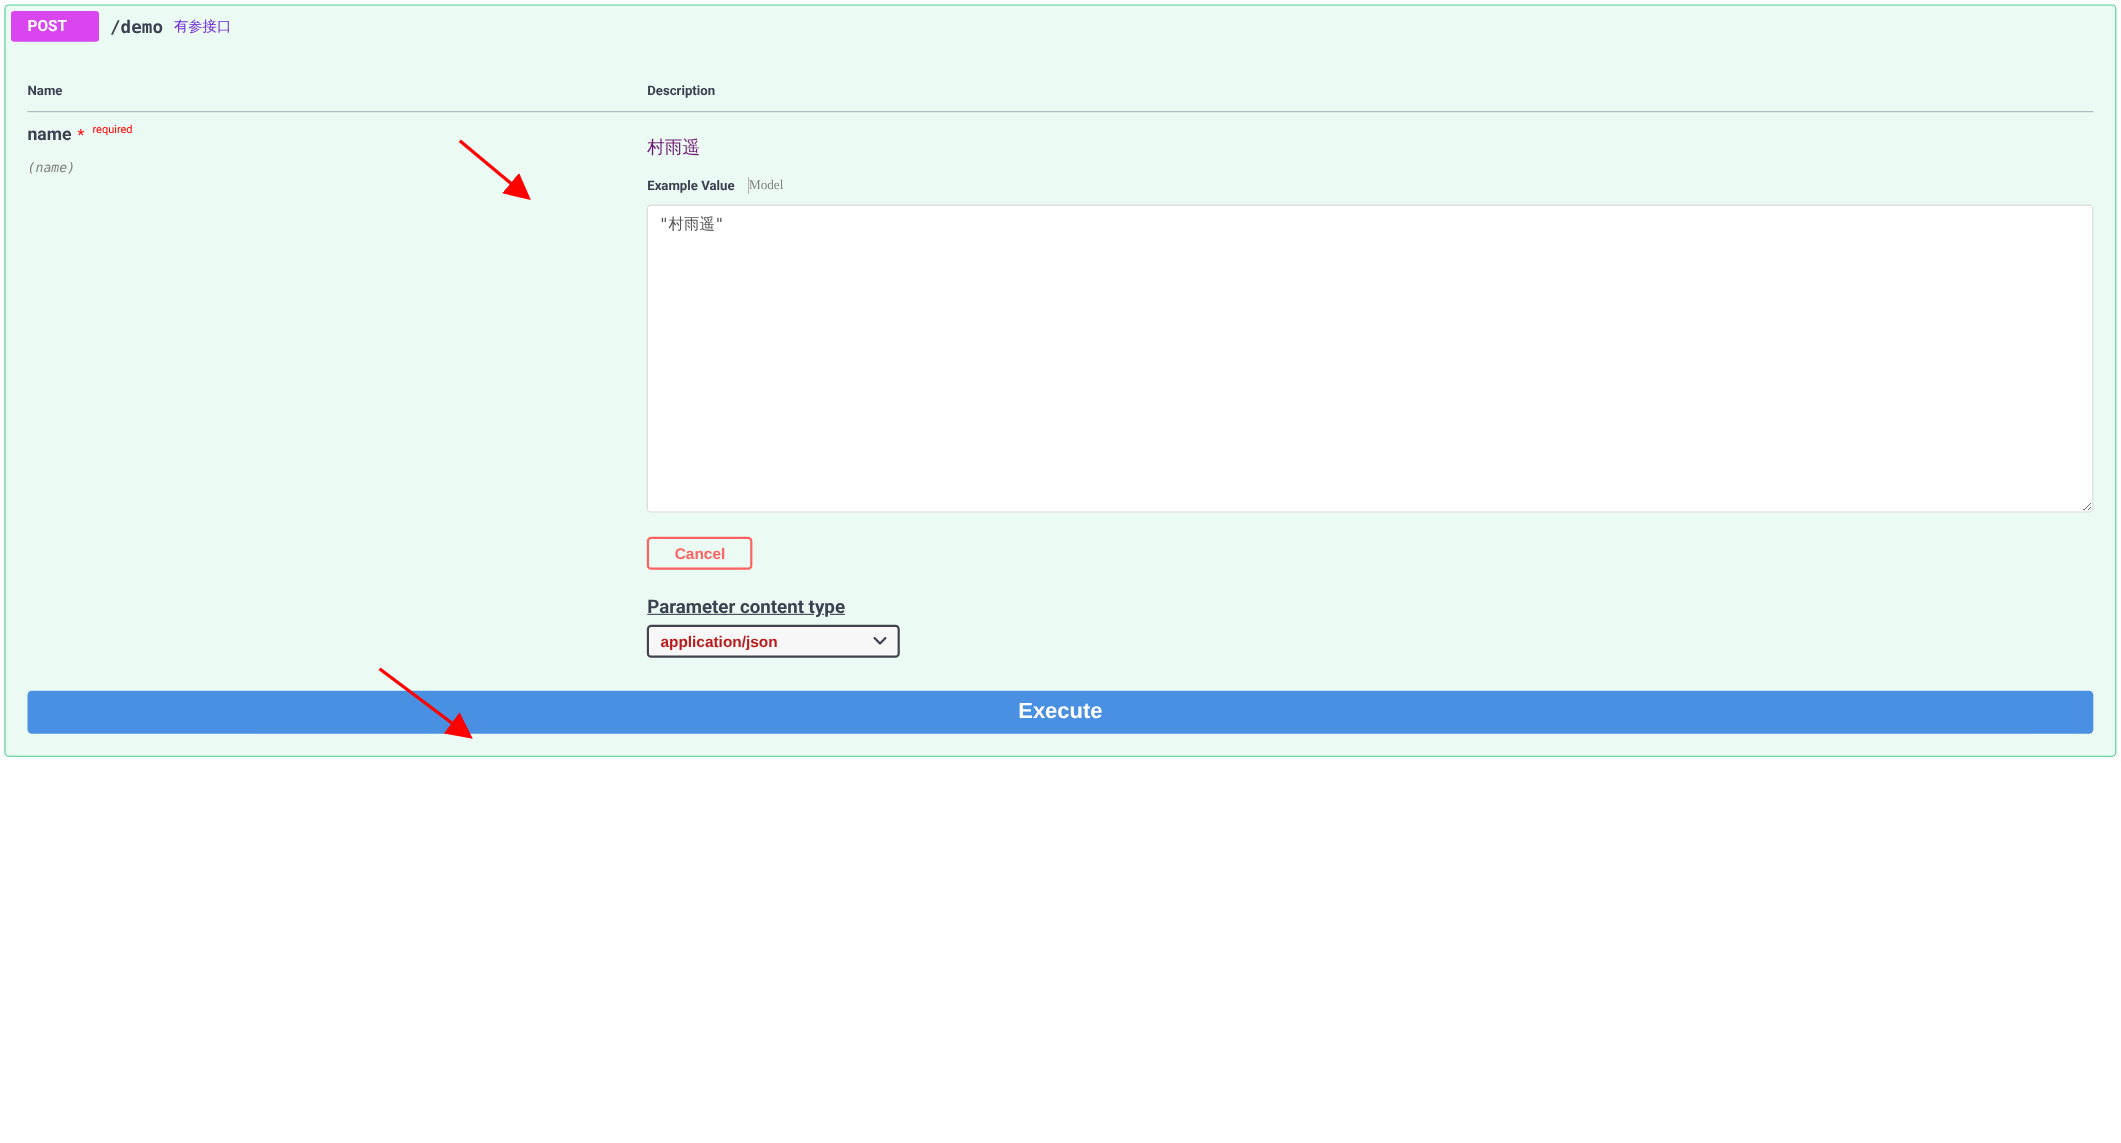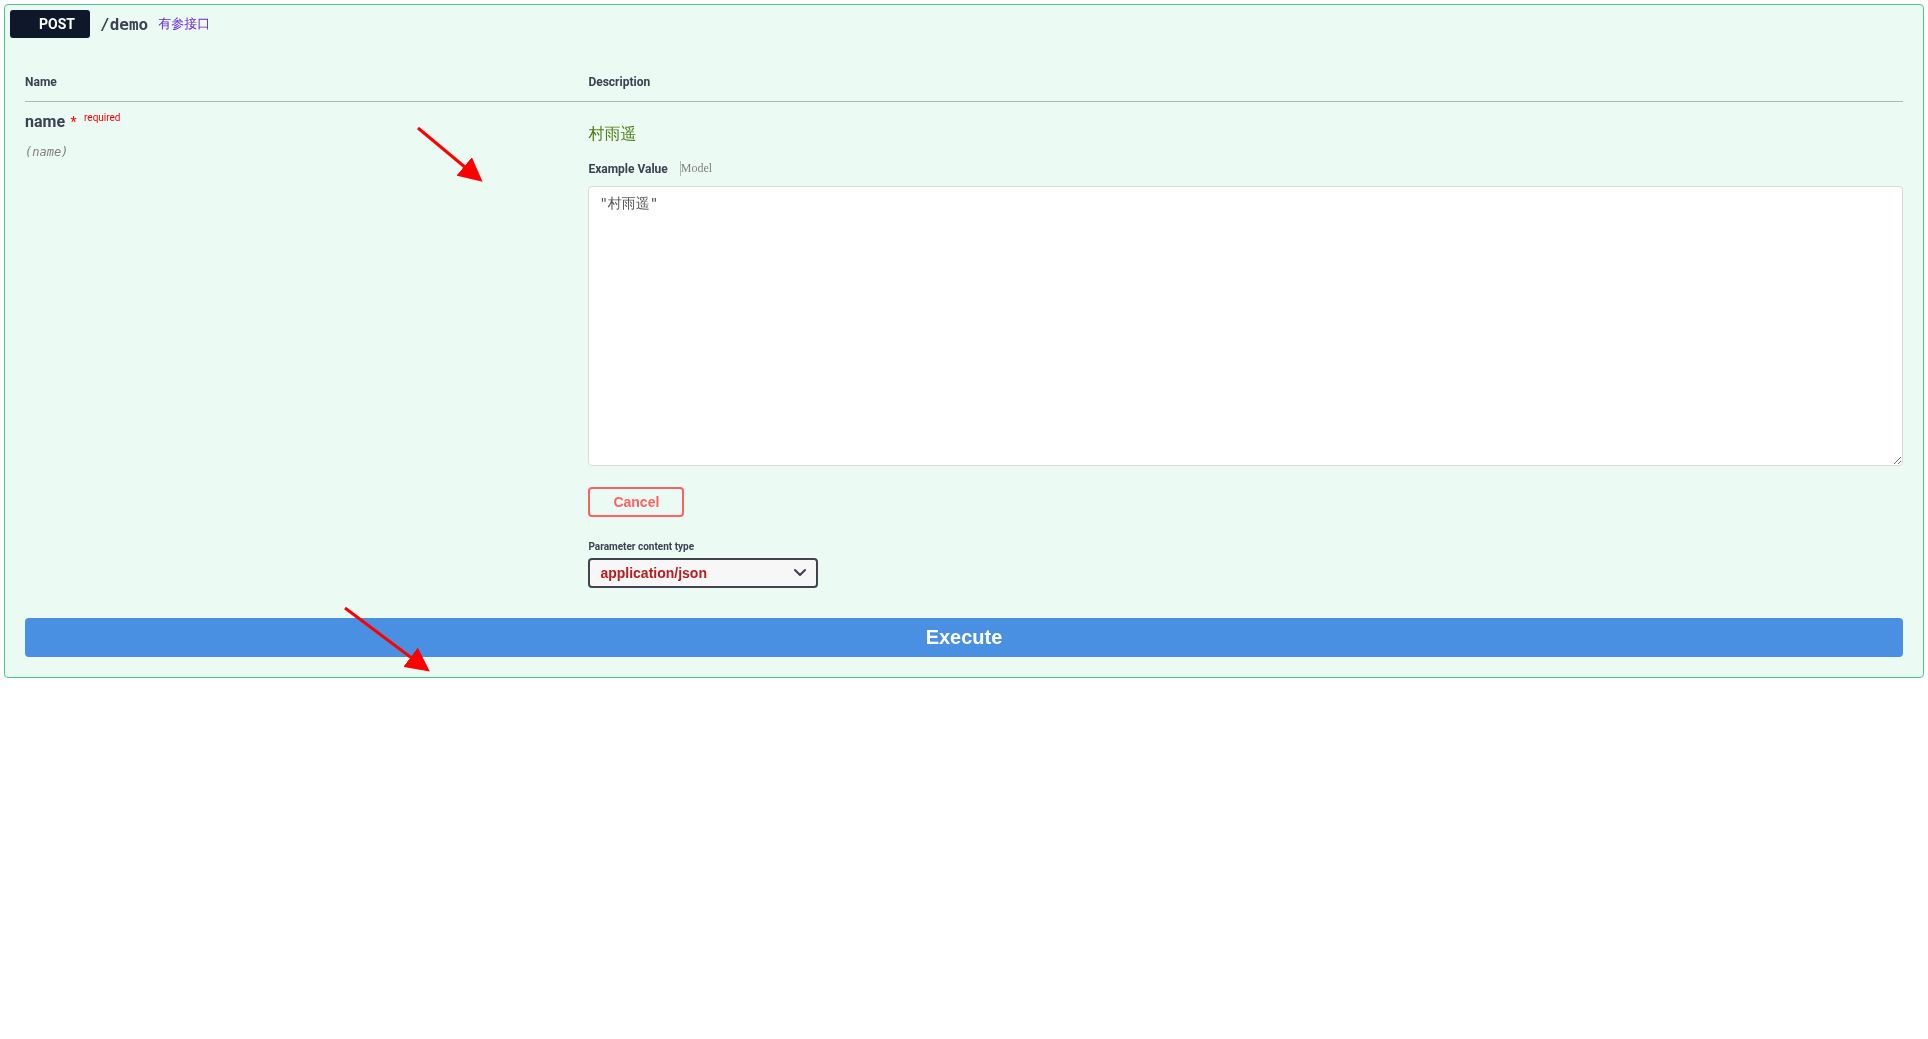--- a/index.html
+++ b/index.html
@@ -14,27 +14,27 @@
     border: 1px solid #49cc90;
     border-radius: 4px;
     background: rgba(73,204,144,0.1);
   }
   .opblock-summary {
     display: flex;
     align-items: center;
     padding: 5px;
   }
   .opblock-summary-method {
-    background: #0f172a;
+    background: #d946ef;
     color: #fff;
     font-weight: 700;
     font-size: 14px;
     min-width: 80px;
     padding: 6px 15px;
-    text-align: right;
+    text-align: left;
     border-radius: 3px;
     margin-right: 10px;
   }
   .opblock-summary-path {
     font-family: Menlo, Monaco, Consolas, monospace;
     font-weight: 600;
     font-size: 16px;
     color: #3b4151;
     margin-right: 10px;
   }
@@ -102,21 +102,21 @@
   }
   .parameter-in {
     font-size: 12px;
     font-style: italic;
     font-family: Menlo, Monaco, Consolas, monospace;
     color: #808080;
     margin-top: 14px;
   }
   .parameter-description {
     font-size: 16px;
-    color: #4d7c0f;
+    color: #701a75;
     margin-bottom: 16px;
     margin-top: 12px;
   }
   .model-tabs {
     display: flex;
     align-items: center;
     gap: 12px;
     margin-bottom: 10px;
   }
   .model-tab {
@@ -150,25 +150,26 @@
     font-size: 14px;
     font-weight: 700;
     padding: 5px 23px;
     border-radius: 4px;
     cursor: pointer;
     background: transparent;
     margin-top: 18px;
   }
   .content-type-wrapper { margin-top: 24px; }
   .content-type-label {
-    font-size: 10px;
+    font-size: 17px;
     font-weight: 700;
     color: #3b4151;
     display: block;
     margin-bottom: 6px;
+    text-decoration: underline;
   }
   .content-type-select {
     border: 2px solid #41444e;
     border-radius: 4px;
     font-size: 14px;
     font-weight: 700;
     padding: 5px 30px 5px 10px;
     background: #f7f7f7;
     color: #b91c1c;
     min-width: 230px;

